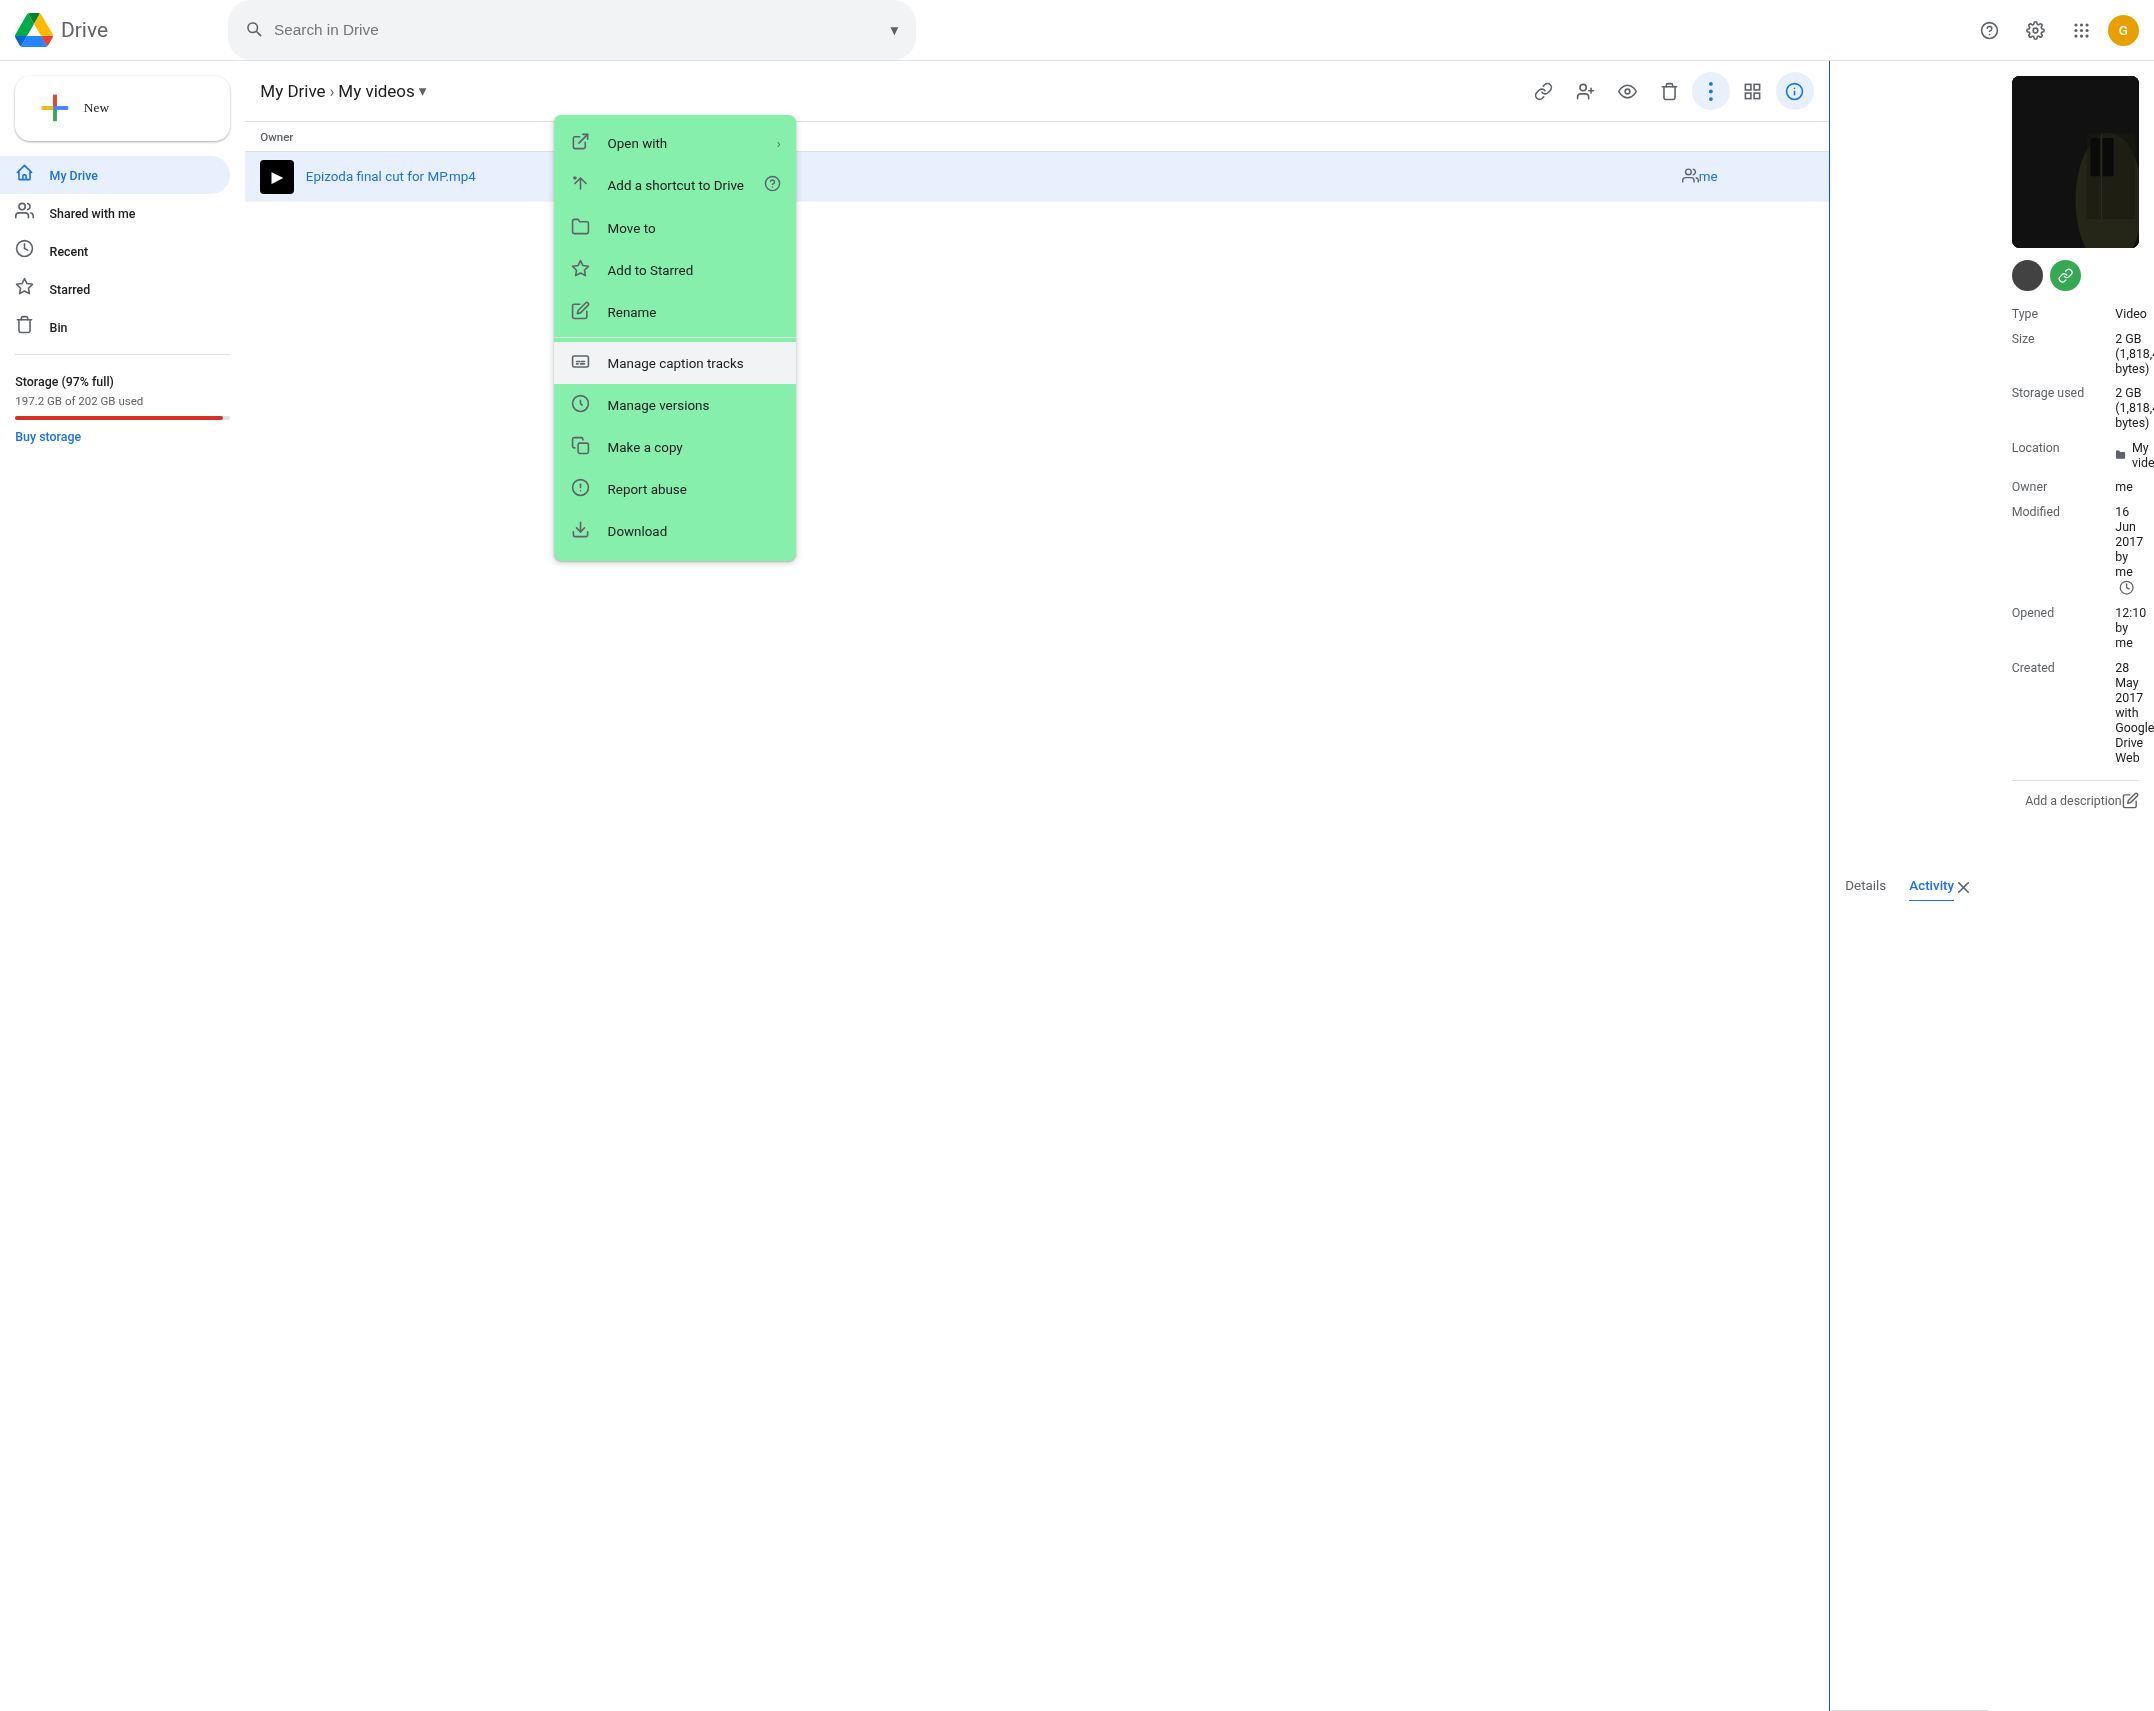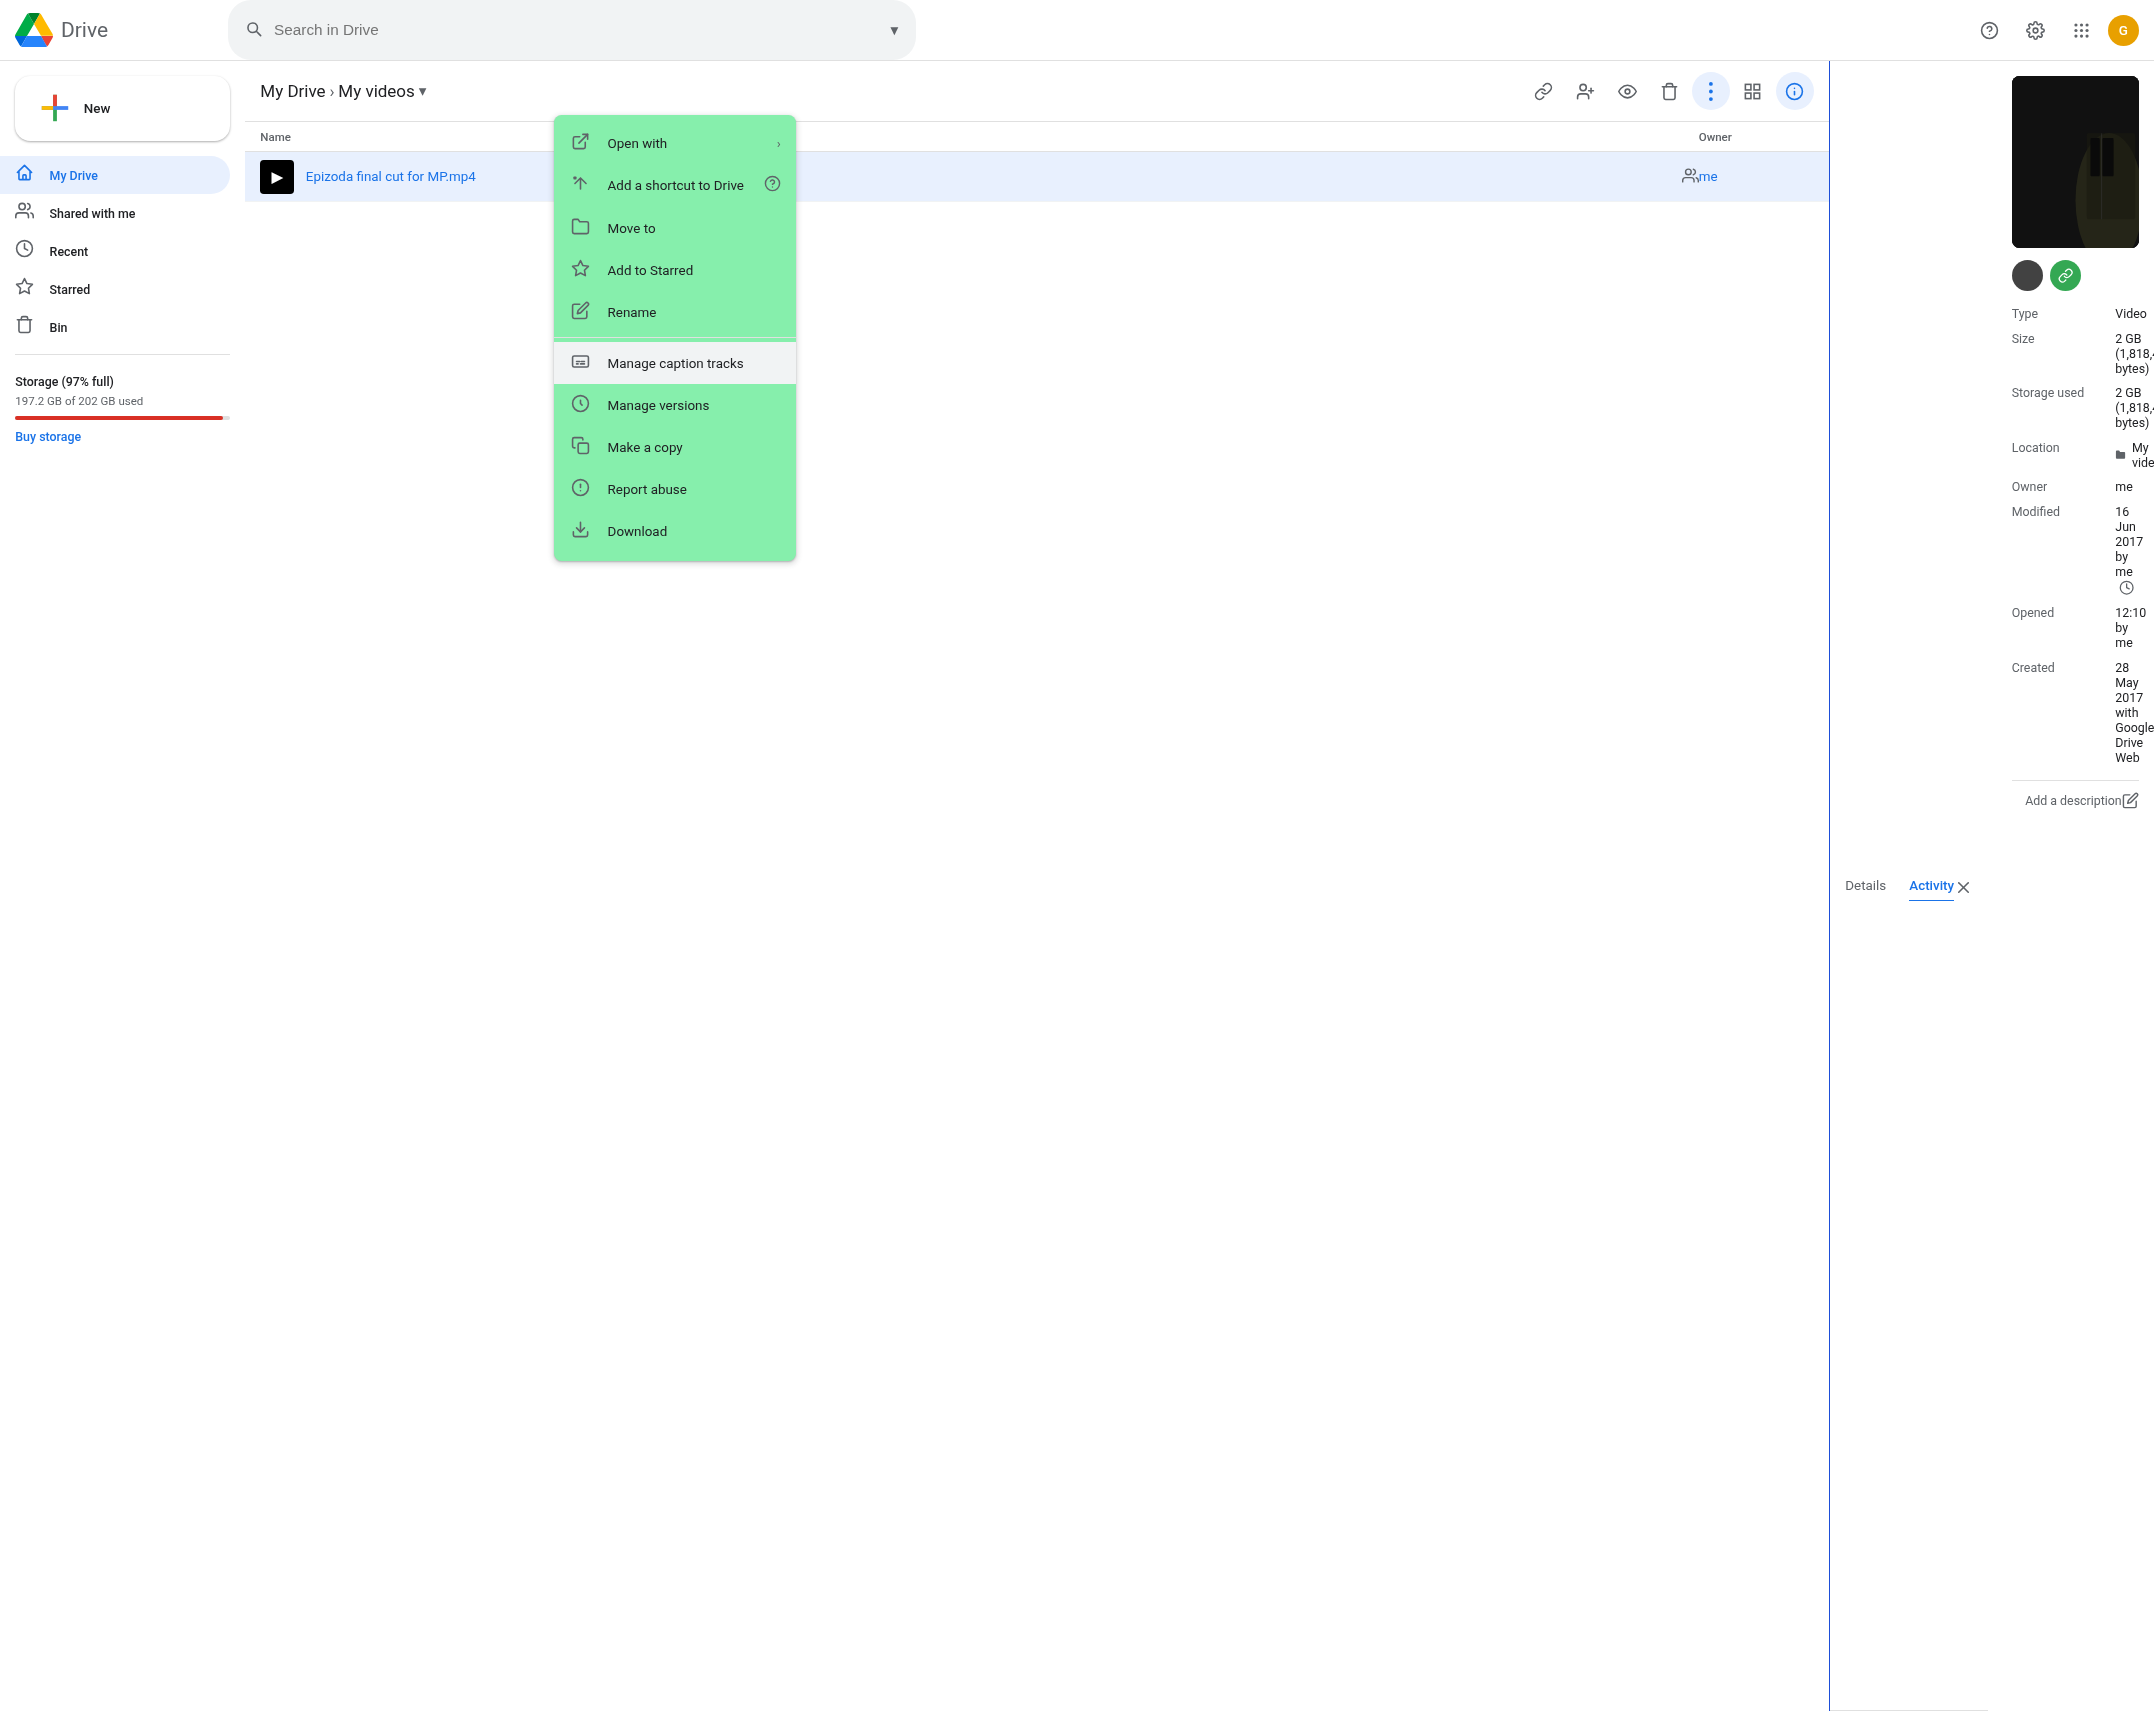--- a/index.html
+++ b/index.html
@@ -103,20 +103,21 @@
       margin: 7.6px 15.3px 15.3px 15.3px;
       padding: 15.3px 23px;
       border-radius: 15.3px;
       box-shadow: 0 1px 2.9px rgba(0,0,0,0.2), 0 1px 1.9px rgba(0,0,0,0.14);
       cursor: pointer;
       font-size: 13.4px;
       font-weight: 500;
       color: #202124;
       background: #fff;
       user-select: none;
+      font-family: Liberation Serif, serif;
     }
     .nav-item {
       display: flex;
       align-items: center;
       gap: 15.3px;
       padding: 0 15.3px;
       height: 38px;
       border-radius: 0 19px 19px 0;
       cursor: pointer;
       font-size: 12.4px;
@@ -560,21 +561,20 @@
               <circle cx="12" cy="12" r="10" stroke="#1a73e8" stroke-width="2"></circle>
               <line x1="12" y1="8" x2="12" y2="8" stroke="#1a73e8" stroke-width="2" stroke-linecap="round"></line>
               <line x1="12" y1="12" x2="12" y2="16" stroke="#1a73e8" stroke-width="2" stroke-linecap="round"></line>
             </svg>
         </div>
       </div>
     </div>
 
     <div class="file-list-area">
       <div class="file-list-header">
-        <span class="col-name">Name</span>
         <span class="col-owner">Owner</span>
       </div>
       <div class="file-row">
         <div class="file-icon-wrap">
           <span class="file-icon-play">▶</span>
         </div>
         <span class="file-name-link">Epizoda final cut for MP.mp4</span>
         <span class="shared-icon">
           <svg width="17" height="17" viewBox="0 0 24 24" fill="none">
               <path d="M17 21v-2a4 4 0 0 0-4-4H5a4 4 0 0 0-4 4v2" stroke="#5f6368" stroke-width="2" stroke-linecap="round"></path>

